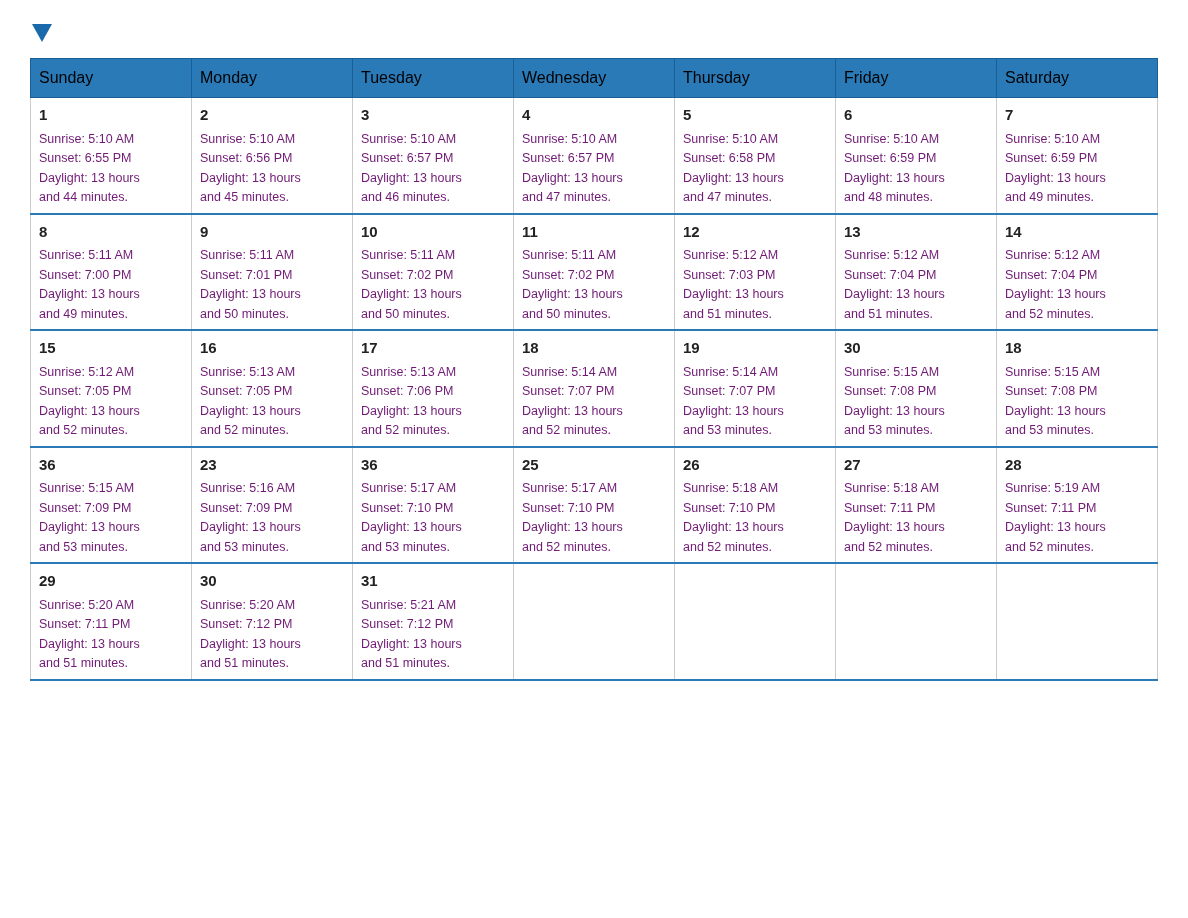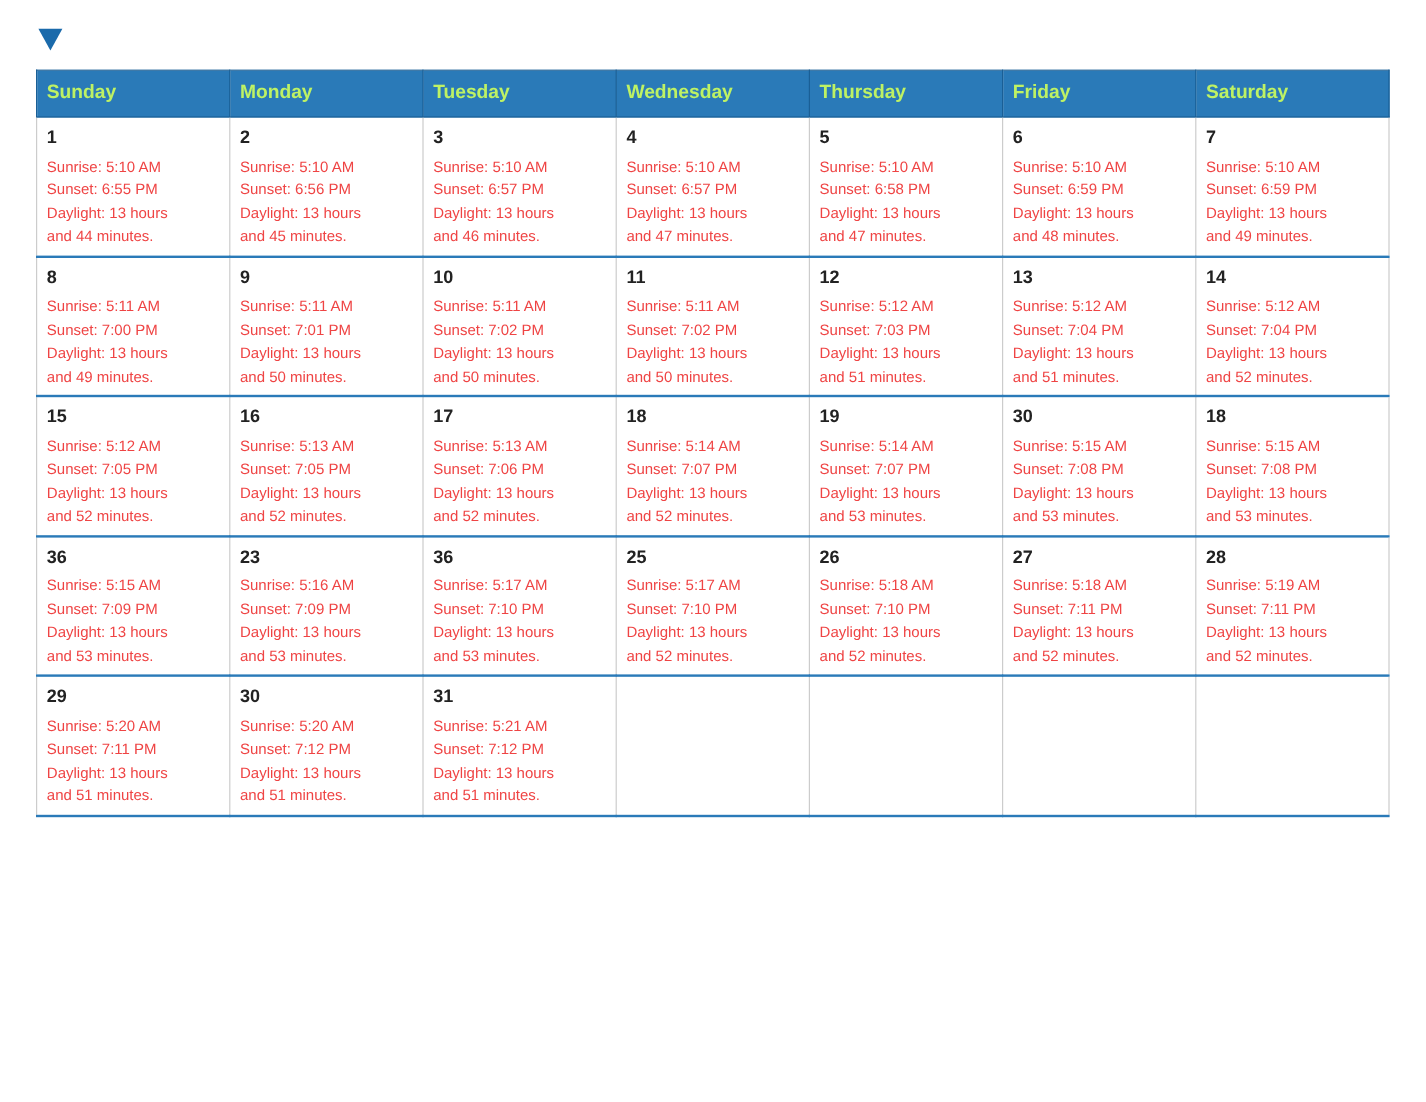--- a/index.html
+++ b/index.html
@@ -59,23 +59,23 @@
       color: #444;
       margin-top: 4px;
     }
     .calendar-table {
       width: 100%;
       border-collapse: collapse;
       border: 1px solid #aaa;
     }
     .calendar-table th {
       background: #2a7ab8;
-      color: #bef264;
+      color: #000000;
       font-size: 16px;
-      font-weight: bold;
+      font-weight: normal;
       padding: 10px 8px;
       text-align: left;
       border: 1px solid #1a5f96;
     }
     .calendar-table td {
       vertical-align: top;
       padding: 6px 8px;
       border: 1px solid #ccc;
       width: calc(100% / 7);
       min-height: 90px;
@@ -85,21 +85,21 @@
     }
     .day-number {
       font-size: 15px;
       font-weight: bold;
       color: #222;
       display: block;
       margin-bottom: 2px;
     }
     .day-info {
       font-size: 12.5px;
-      color: #ef4444;
+      color: #701a75;
       line-height: 1.45;
     }
     .empty-cell {
       background: #fff;
     }
     .calendar-table tr td {
       background: #fff;
     }
     .calendar-table tbody tr {
       border-bottom: 2px solid #2a7ab8;

